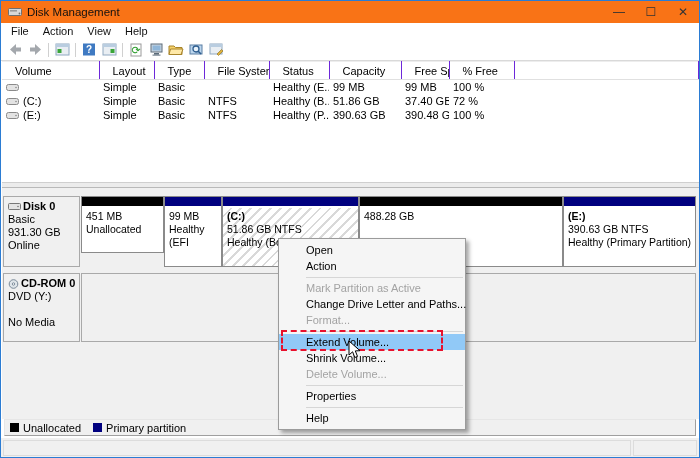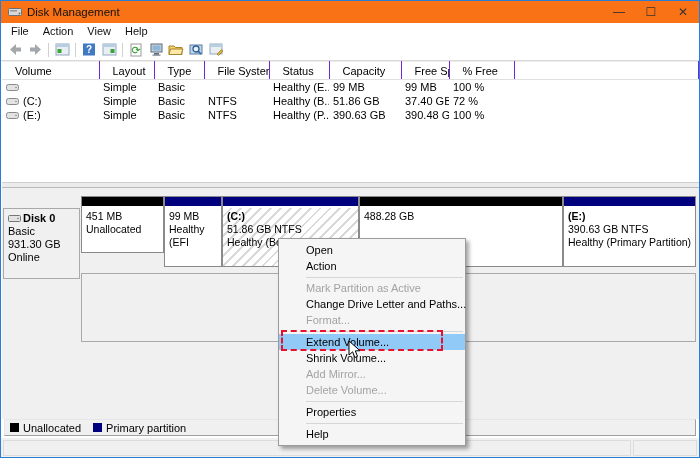--- a/index.html
+++ b/index.html
@@ -30,21 +30,21 @@
     border-right:1px solid #6d28d9;border-bottom:1px solid #e0e0e0;border-top:1px solid #ededed;
     white-space:nowrap;overflow:hidden;}
   table.lv td{padding:0 4px;height:14px;white-space:nowrap;overflow:hidden;}
   .vol-cell{display:flex;align-items:center;gap:4px;}
   
   .splitter{position:absolute;left:1px;top:181px;width:697px;height:6px;background:#ececec;
     border-top:1px solid #cfcfcf;border-bottom:1px solid #b9b9b9;box-sizing:border-box;}
   
   .diskview{position:absolute;left:1px;top:187px;width:697px;height:231px;background:#f0f0f0;}
   .disk-label{position:absolute;box-sizing:border-box;border:1px solid #a9a9a9;background:#f0f0f0;
-    padding:3px 2px 2px 4px;line-height:13px;margin-top:12px;}
+    padding:3px 2px 2px 4px;line-height:13px;}
   .disk-label .dl-name{font-weight:bold;display:flex;align-items:center;gap:2px;}
   .part{position:absolute;box-sizing:border-box;border:1px solid #8a8a8a;background:#fff;}
   .part .bar{height:9px;border-bottom:2px solid #fff;}
   .bar-black{background:#000000;}
   .bar-navy{background:#00007f;}
   .part .body{padding:2px 1px 0 4px;line-height:13px;font-size:10.5px;background:#fff;height:calc(100% - 11px);box-sizing:border-box;}
   .part.hatched .body{background:repeating-linear-gradient(135deg,#ffffff 0 5px,#d9d9d9 5px 7px);}
   .b{font-weight:bold;}
   .cd-empty{position:absolute;box-sizing:border-box;border:1px solid #a9a9a9;background:#f0f0f0;}
   
@@ -301,20 +301,32 @@
     </div>
     <div class="part" style="left:561px;top:8px;width:133px;height:71px;">
       <div class="bar bar-navy"></div>
       <div class="body">
         <div class="b">(E:)</div>
         <div>390.63 GB NTFS</div>
         <div>Healthy (Primary Partition)</div>
       </div>
     </div>
 
+    <div class="disk-label" style="left:1px;top:85px;width:77px;height:69px;">
+      <div class="dl-name">
+          <svg width="11" height="10" viewBox="0 0 11 10">
+            <circle cx="5.5" cy="5" r="4.3" fill="#dfe5ea" stroke="#7a8a99"></circle>
+            <circle cx="5.5" cy="5" r="1.2" fill="#fff" stroke="#7a8a99"></circle>
+          </svg>
+          <span>CD-ROM 0</span>
+        </div>
+      <div>DVD (Y:)</div>
+      <div style="height:13px;"></div>
+      <div>No Media</div>
+    </div>
     <div class="cd-empty" style="left:79px;top:85px;width:615px;height:69px;"></div>
 
     <div class="legendbar">
       <span class="legend-item">
         <span class="swatch" style="background:#000000;"></span>
         <span>Unallocated</span>
       </span>
       <span class="legend-item">
         <span class="swatch" style="background:#00007f;"></span>
         <span>Primary partition</span>
@@ -330,21 +342,20 @@
   <div class="cmenu">
     <div class="mi">Open</div>
     <div class="mi">Action</div>
     <div class="msep"></div>
     <div class="mi dis">Mark Partition as Active</div>
     <div class="mi">Change Drive Letter and Paths...</div>
     <div class="mi dis">Format...</div>
     <div class="msep"></div>
     <div class="mi hl">Extend Volume...</div>
     <div class="mi">Shrink Volume...</div>
-    <div class="mi dis">Add Mirror...</div>
     <div class="mi dis">Delete Volume...</div>
     <div class="msep"></div>
     <div class="mi">Properties</div>
     <div class="msep"></div>
     <div class="mi">Help</div>
   </div>
 
   <div class="red-box"></div>
 
   <div class="cursor">

